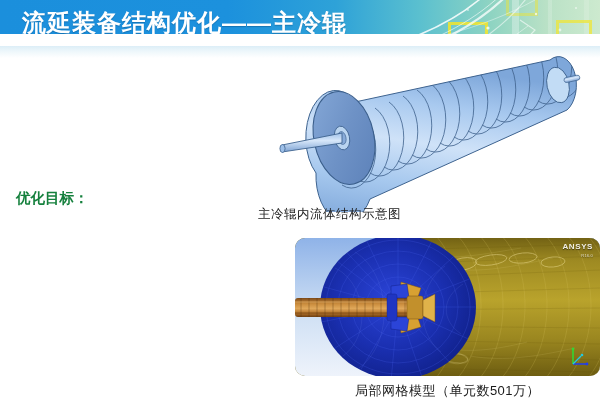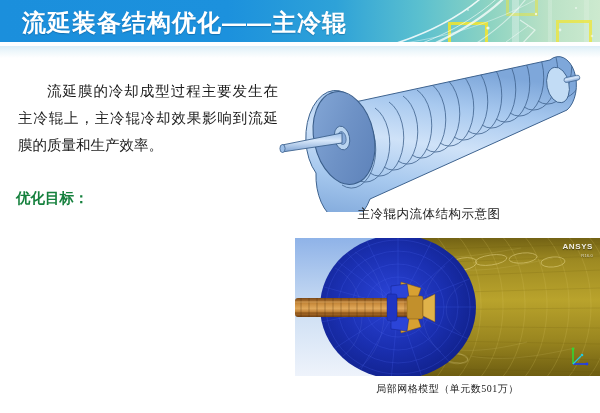--- a/index.html
+++ b/index.html
@@ -15,21 +15,21 @@
   .slide{
     position:absolute;inset:0;
     width:600px;height:413px;
     background:#ffffff;
     overflow:hidden;
   }
 
   
   .header{
     position:absolute;left:0;top:0;
-    width:600px;height:42px;
+    width:600px;height:34px;
     background:linear-gradient(90deg,
         #1b8fdc 0%,
         #1c91dd 38%,
         #2ea2d8 56%,
         #5bc0cf 70%,
         #8fd4c2 82%,
         #b9e1c6 91%,
         #cdeacf 100%);
     overflow:hidden;
   }
@@ -91,38 +91,38 @@
     text-align:justify;
   }
 
   
   .cad-fig{
     position:absolute;left:258px;top:52px;
     width:342px;height:160px;
   }
   .cad-caption{
     position:absolute;left:258px;top:206px;width:342px;
-    text-align:center;
     font-size:12.5px;color:#1a1a1a;
     font-family:"DejaVu Sans","Liberation Sans",sans-serif;
     letter-spacing:.5px;
   }
 
   
   .mesh-fig{
     position:absolute;left:295px;top:238px;
     width:305px;height:138px;
     overflow:hidden;
     background:#6b5f12;
+    border-radius:10px;
   }
   .mesh-caption{
     position:absolute;left:295px;top:382px;width:305px;
     text-align:center;
-    font-size:10px;color:#1a1a1a;
-    font-family:Liberation Serif, serif;
+    font-size:13px;color:#1a1a1a;
+    font-family:Liberation Sans, sans-serif;
     letter-spacing:.5px;
   }
   .ansys-logo{
     position:absolute;right:7px;top:5px;
     color:#f2efe2;font-size:8px;font-weight:bold;
     letter-spacing:.6px;text-align:right;
     line-height:8px;
     font-family:"Liberation Sans",sans-serif;
     text-shadow:0 1px 1px rgba(0,0,0,.5);
   }
@@ -160,21 +160,20 @@
       <circle cx="190" cy="30" r="1.4" fill="#ffffff" opacity=".6"></circle>
       <circle cx="206" cy="8" r="1.1" fill="#ffffff" opacity=".55"></circle>
       <circle cx="98" cy="10" r="1.1" fill="#ffffff" opacity=".5"></circle>
       <circle cx="222" cy="36" r="1.3" fill="#ffffff" opacity=".5"></circle>
     </svg>
 
     <div class="title">流延装备结构优化——主冷辊</div>
   </div>
   <div class="hdr-under"></div>
 
-  <div class="body-text">流延膜的冷却成型过程主要发生在主冷辊上，主冷辊冷却效果影响到流延膜的质量和生产效率。</div>
 
   <div class="goal-label">优化目标：</div>
 
 
   <svg class="cad-fig" viewBox="0 0 342 160">
     <defs>
       <linearGradient id="bodyGrad" x1="0" y1="1" x2="0.25" y2="0">
         <stop offset="0%" stop-color="#7ba4d8"></stop>
         <stop offset="30%" stop-color="#a6c8ee"></stop>
         <stop offset="55%" stop-color="#cfe2f8"></stop>

